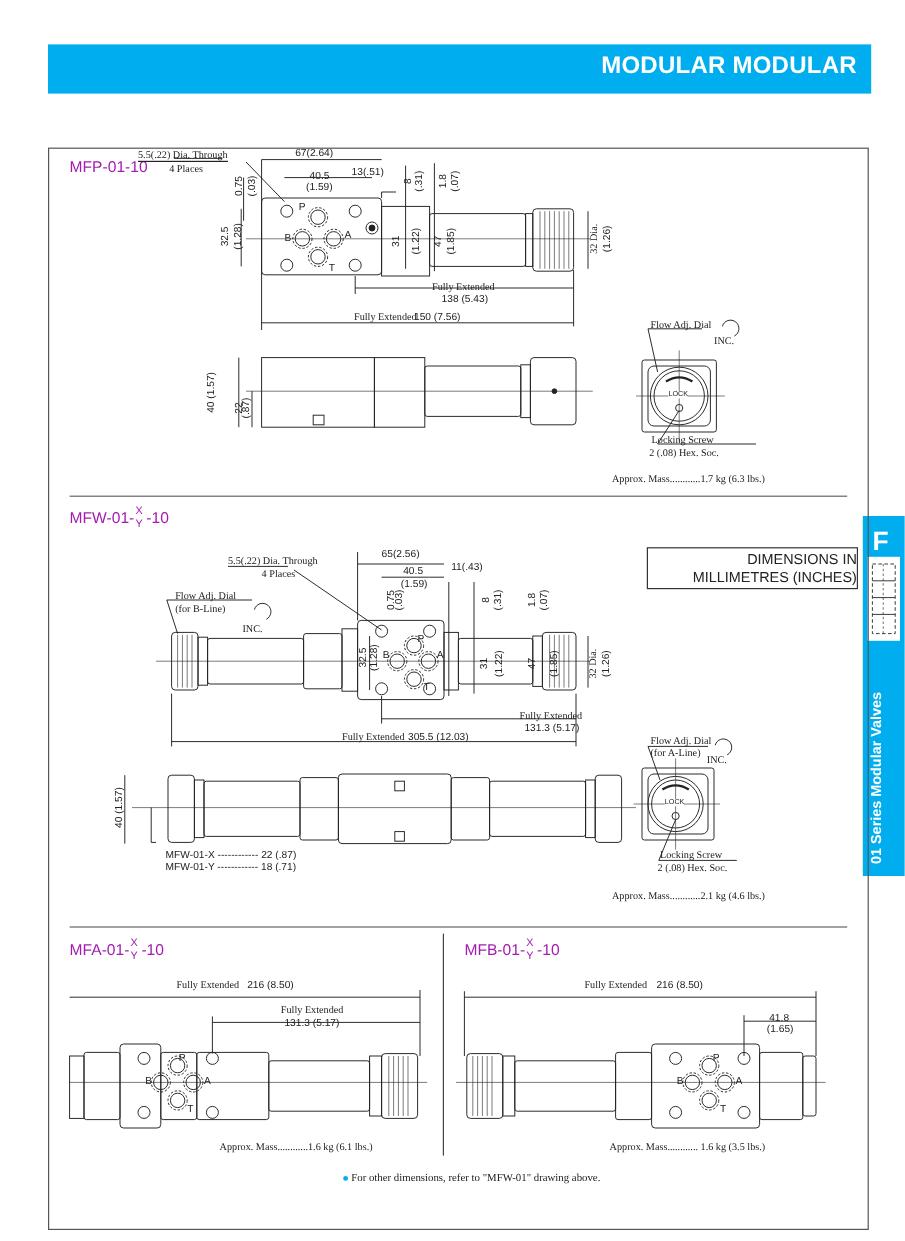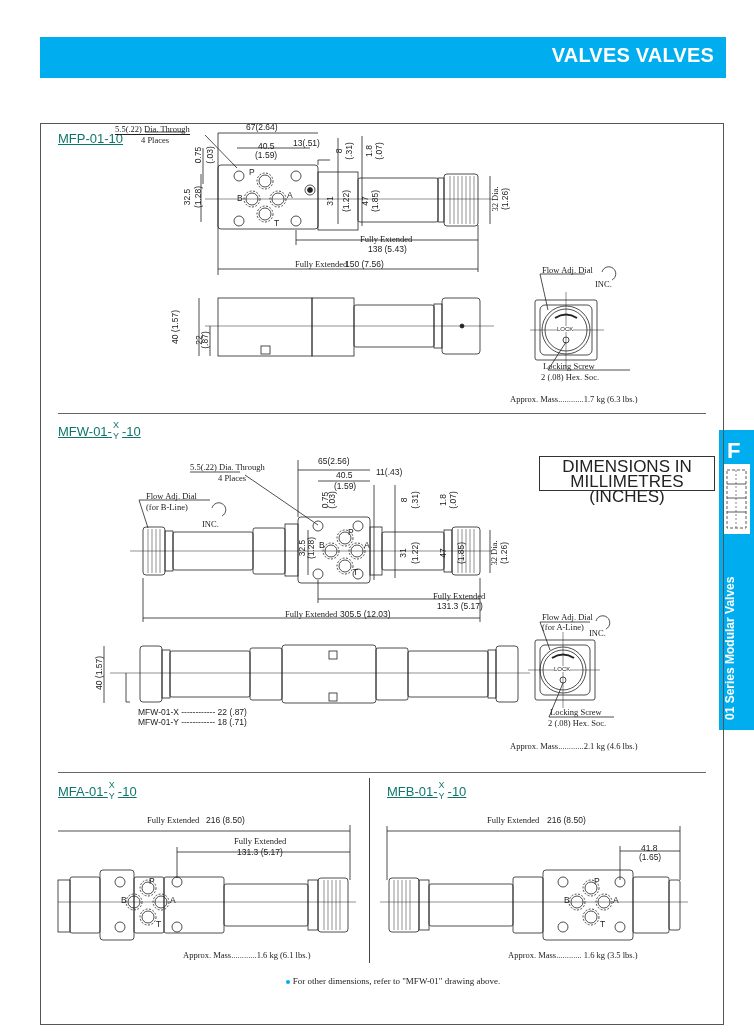--- a/index.html
+++ b/index.html
@@ -2,40 +2,40 @@
 <html><head>
 <meta charset="utf-8">
 <style>
   html, body { margin:0; padding:0; background:#ffffff; }
   body { width:754px; height:1034px; position:relative; overflow:hidden; font-family:"Liberation Sans", sans-serif; color:#222; }
   .header-bar { position:absolute; left:40px; top:37px; width:686px; height:41px; background:#00aeef; }
   .header-title { position:absolute; right:12px; top:7px; color:#fff; font-weight:bold; font-size:20px; letter-spacing:0.2px; font-family:"Liberation Sans", sans-serif; }
   .main-frame { position:absolute; left:40px; top:123px; width:684px; height:902px; border:1px solid #555; box-sizing:border-box; }
   .divider-h { position:absolute; height:1px; background:#666; }
   .divider-v { position:absolute; width:1px; background:#444; }
-  .model-title { position:absolute; font-size:13px; color:#0f766e; font-family:"Liberation Sans", sans-serif;text-decoration:underline; }
+  .model-title { position:absolute; font-size:13px; color:#a21caf; font-family:"Liberation Sans", sans-serif; }
   .xy { display:inline-block; position:relative; width:10px; height:14px; vertical-align:middle; }
   .xy span { position:absolute; left:1px; font-size:9px; line-height:9px; }
   .xy .x { top:-5px; } .xy .y { top:6px; }
   .dimtext { position:absolute; font-family:"Liberation Sans", sans-serif; font-size:8.5px; color:#222; white-space:nowrap; }
   .serifdim { position:absolute; font-family:"Liberation Serif", serif; font-size:8.5px; color:#222; white-space:nowrap; }
-  .note-box { position:absolute; left:539px; top:456px; width:176px; height:35px; border:1px solid #333; text-align:center; font-size:17px; line-height:15px; padding-top:2px; box-sizing:border-box; }
+  .note-box { position:absolute; left:539px; top:456px; width:176px; height:35px; border:1px solid #333; text-align:right; font-size:12px; line-height:15px; padding-top:2px; box-sizing:border-box; }
   .side-tab { position:absolute; left:719px; top:430px; width:35px; height:300px; background:#00aeef; }
   .side-letter { position:absolute; left:8px; top:8px; color:#fff; font-weight:bold; font-size:22px; }
   .side-icon-box { position:absolute; left:4px; top:34px; width:27px; height:70px; background:#fff; }
   .side-text { position:absolute; left:4px; top:290px; transform-origin:left top; transform:rotate(-90deg); color:#fff; font-weight:bold; font-size:12px; white-space:nowrap; }
   svg { position:absolute; overflow:visible; }
   .footnote { position:absolute; left:0; width:100%; top:1004px; text-align:center; font-family:"Liberation Serif", serif; font-size:9px;padding-left:16px; }
   .dot { display:inline-block; width:4px; height:4px; border-radius:50%; background:#00aeef; margin-right:3px; vertical-align:middle; }
 </style>
 </head>
 <body>
 
 <div class="header-bar">
-  <div class="header-title">VALVES VALVES</div>
+  <div class="header-title">MODULAR MODULAR</div>
 </div>
 
 <div class="side-tab">
   <div class="side-letter">F</div>
   <div class="side-icon-box">
     <svg width="27" height="70" style="left:0;top:0">
       <rect x="4" y="6" width="19" height="58" fill="none" stroke="#333" stroke-width="0.8" stroke-dasharray="3,2"></rect>
       <line x1="4" y1="20" x2="23" y2="20" stroke="#333" stroke-width="0.8"></line>
       <line x1="4" y1="34" x2="23" y2="34" stroke="#333" stroke-width="0.8"></line>
       <line x1="4" y1="48" x2="23" y2="48" stroke="#333" stroke-width="0.8"></line>

